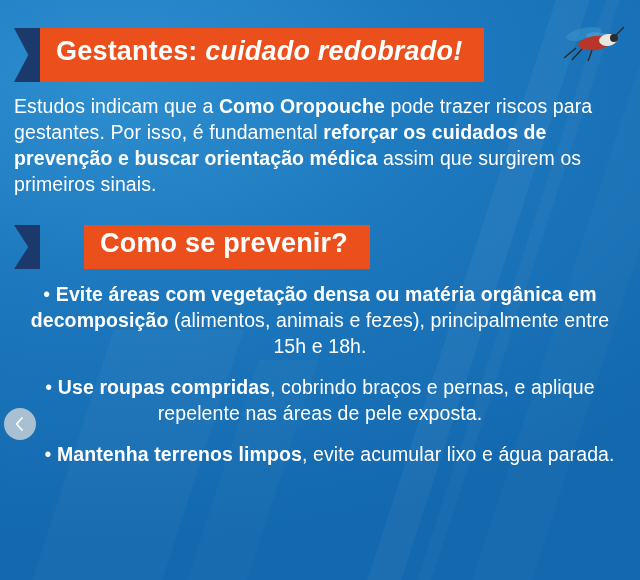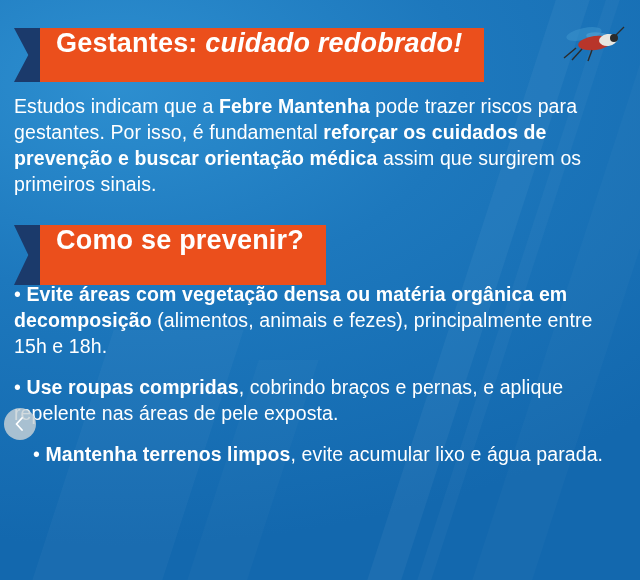--- a/index.html
+++ b/index.html
@@ -52,52 +52,53 @@
   }
   .banner-arrow {
     width: 26px;
     position: relative;
     background: #1b3a6b;
     clip-path: polygon(0 0, 100% 0, 100% 100%, 0 100%, 55% 50%);
   }
   .banner-body {
     background: #eb4f1c;
     display: flex;
-    align-items: flex-start;
+    align-items: center;
     padding: 0 22px 8px 16px;
   }
   .banner-text {
     color: #ffffff;
     font-weight: bold;
     font-size: 27px;
     letter-spacing: 0.2px;
     white-space: nowrap;
   }
   .banner-text .ital {
     font-style: italic;
   }
 
   #banner1 { left: 14px; top: 28px; height: 54px; }
-  #banner2 { left: 14px; top: 225px; height: 60px; }
+  #banner2 { left: 14px; top: 225px; height: 44px; gap: 44px; }
 
   
   .para {
     position: absolute;
     color: #ffffff;
     font-size: 19.5px;
     line-height: 1.33;
     letter-spacing: 0.1px;
   }
   .para b { font-weight: bold; }
 
   #intro { left: 14px; top: 94px; width: 600px; }
   #bullets { left: 14px; top: 282px; width: 612px; }
 
   .bullet {
     margin-bottom: 15px;
+    text-align: center;
   }
   .bullet:last-child { margin-bottom: 0; margin-left: 19px; }
 
   
   .carousel-prev {
     position: absolute;
     left: 4px;
     top: 408px;
     width: 32px;
     height: 32px;
@@ -135,21 +136,21 @@
 
   <div class="banner-wrap" id="banner1">
     <div class="banner-arrow"></div>
     <div class="banner-body">
       <div class="banner-text">
         <span>Gestantes:</span><span class="ital"> cuidado redobrado!</span>
       </div>
     </div>
   </div>
 
-  <div class="para" id="intro">Estudos indicam que a <b>Febre Mantenha</b> pode trazer riscos para gestantes. Por isso, é fundamental <b>reforçar os cuidados de prevenção e buscar orientação médica</b> assim que surgirem os primeiros sinais.</div>
+  <div class="para" id="intro">Estudos indicam que a <b>Como Oropouche</b> pode trazer riscos para gestantes. Por isso, é fundamental <b>reforçar os cuidados de prevenção e buscar orientação médica</b> assim que surgirem os primeiros sinais.</div>
 
   <div class="banner-wrap" id="banner2">
     <div class="banner-arrow"></div>
     <div class="banner-body">
       <div class="banner-text">Como se prevenir?</div>
     </div>
   </div>
 
   <div class="para" id="bullets">
     <div class="bullet">• <b>Evite áreas com vegetação densa ou matéria orgânica em decomposição</b> (alimentos, animais e fezes), principalmente entre 15h e 18h.</div>

